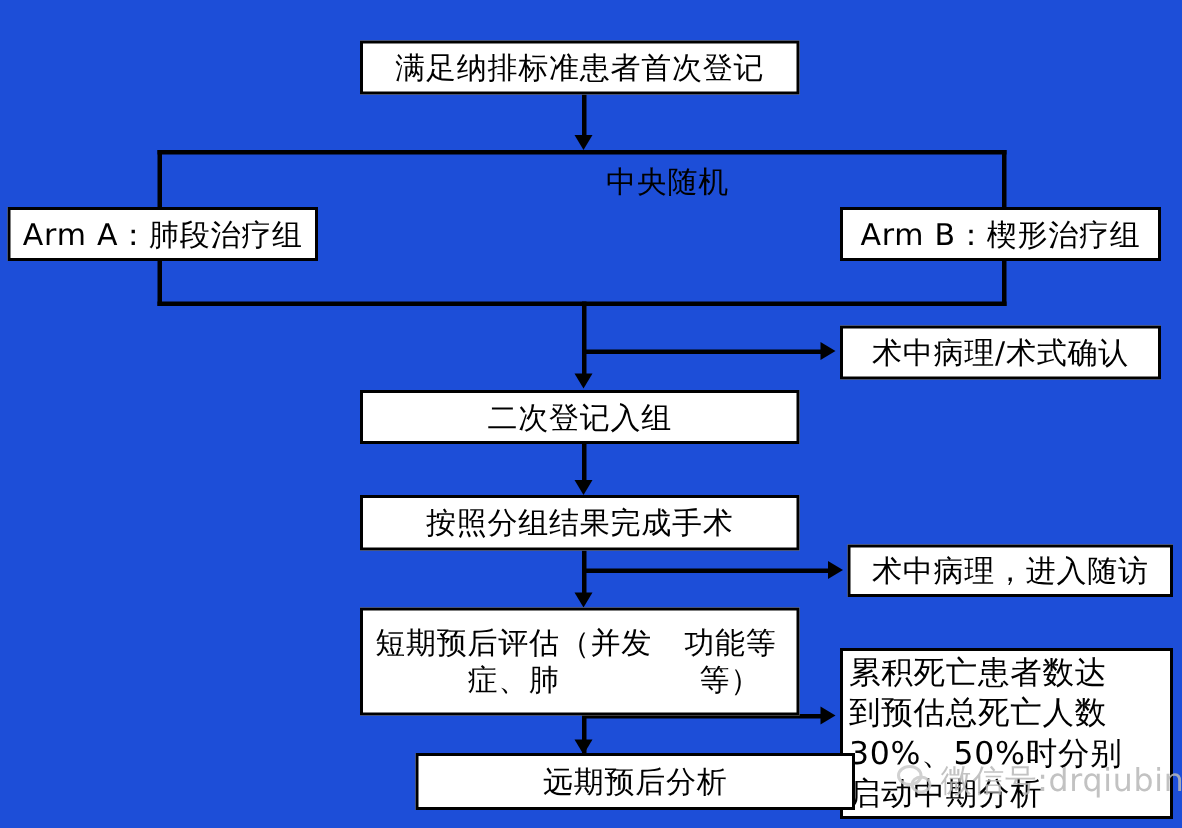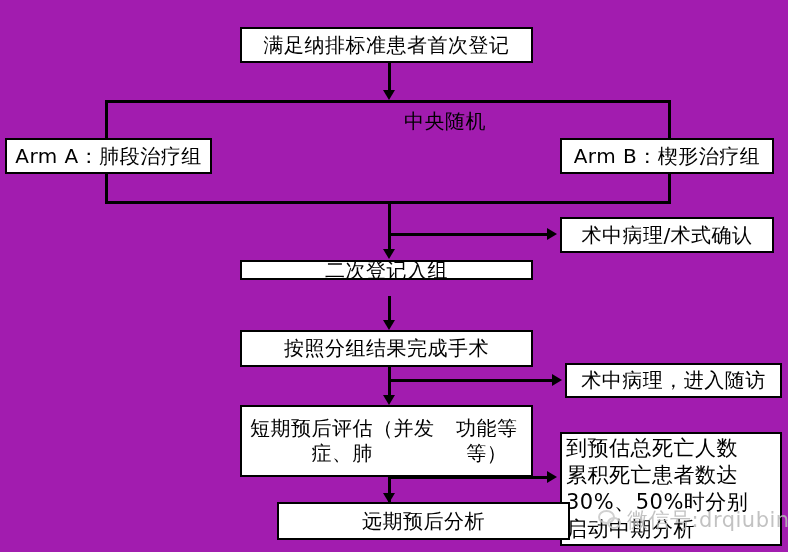--- a/index.html
+++ b/index.html
@@ -4,21 +4,21 @@
 <style>
   html, body {
     margin: 0;
     padding: 0;
     background: #ffffff;
   }
   #canvas {
     position: relative;
     width: 788px;
     height: 552px;
-    background: #a21caf;
+    background: #1d4ed8;
     overflow: hidden;
     font-family: "DejaVu Sans", "Liberation Sans", sans-serif;
   }
   .box {
     position: absolute;
     box-sizing: border-box;
     border: 2.5px solid #000000;
     background: #ffffff;
     display: flex;
     align-items: center;
@@ -126,21 +126,21 @@
 
   <div class="line vline" style="left:388px; top:201px; height:50px;"></div>
   <div class="arrowhead-down" style="left:383px; top:249px;"></div>
 
   <div class="line hline" style="left:388px; top:233px; width:160px;"></div>
   <div class="arrowhead-right" style="left:547px; top:228px;"></div>
   <div class="box" style="left:560px; top:217px; width:214px; height:36px;">
     <span class="txt">术中病理/术式确认</span>
   </div>
 
-  <div class="box" style="left:240px; top:260px; width:293px; height:20px;">
+  <div class="box" style="left:240px; top:260px; width:293px; height:36px;">
     <span class="txt">二次登记入组</span>
   </div>
 
   <div class="line vline" style="left:388px; top:296px; height:28px;"></div>
   <div class="arrowhead-down" style="left:383px; top:320px;"></div>
 
   <div class="box" style="left:240px; top:330px; width:293px; height:37px;">
     <span class="txt">按照分组结果完成手术</span>
   </div>
 
@@ -156,22 +156,22 @@
     <span class="txt">短期预后评估（并发症、肺</span>
     <span class="txt">功能等等）</span>
   </div>
 
   <div class="line vline" style="left:388px; top:477px; height:28px;"></div>
   <div class="arrowhead-down" style="left:383px; top:493px;"></div>
   <div class="line hline" style="left:388px; top:476px; width:160px;"></div>
   <div class="arrowhead-right" style="left:547px; top:471px;"></div>
 
   <div class="box" style="left:560px; top:432px; width:222px; height:114px; flex-direction:column; align-items:flex-start; justify-content:center; font-size:21px; line-height:1.28;">
+    <span class="txt">累积死亡患者数达</span>
     <span class="txt">到预估总死亡人数</span>
-    <span class="txt">累积死亡患者数达</span>
     <span class="txt">30%、50%时分别</span>
     <span class="txt">启动中期分析</span>
   </div>
 
   <div class="box" style="left:240px; top:502px; width:293px; height:38px;margin-left:37px;">
     <span class="txt">远期预后分析</span>
   </div>
 
   <div class="watermark" style="left:598px; top:506px;">
     <span class="wm-logo"></span>

